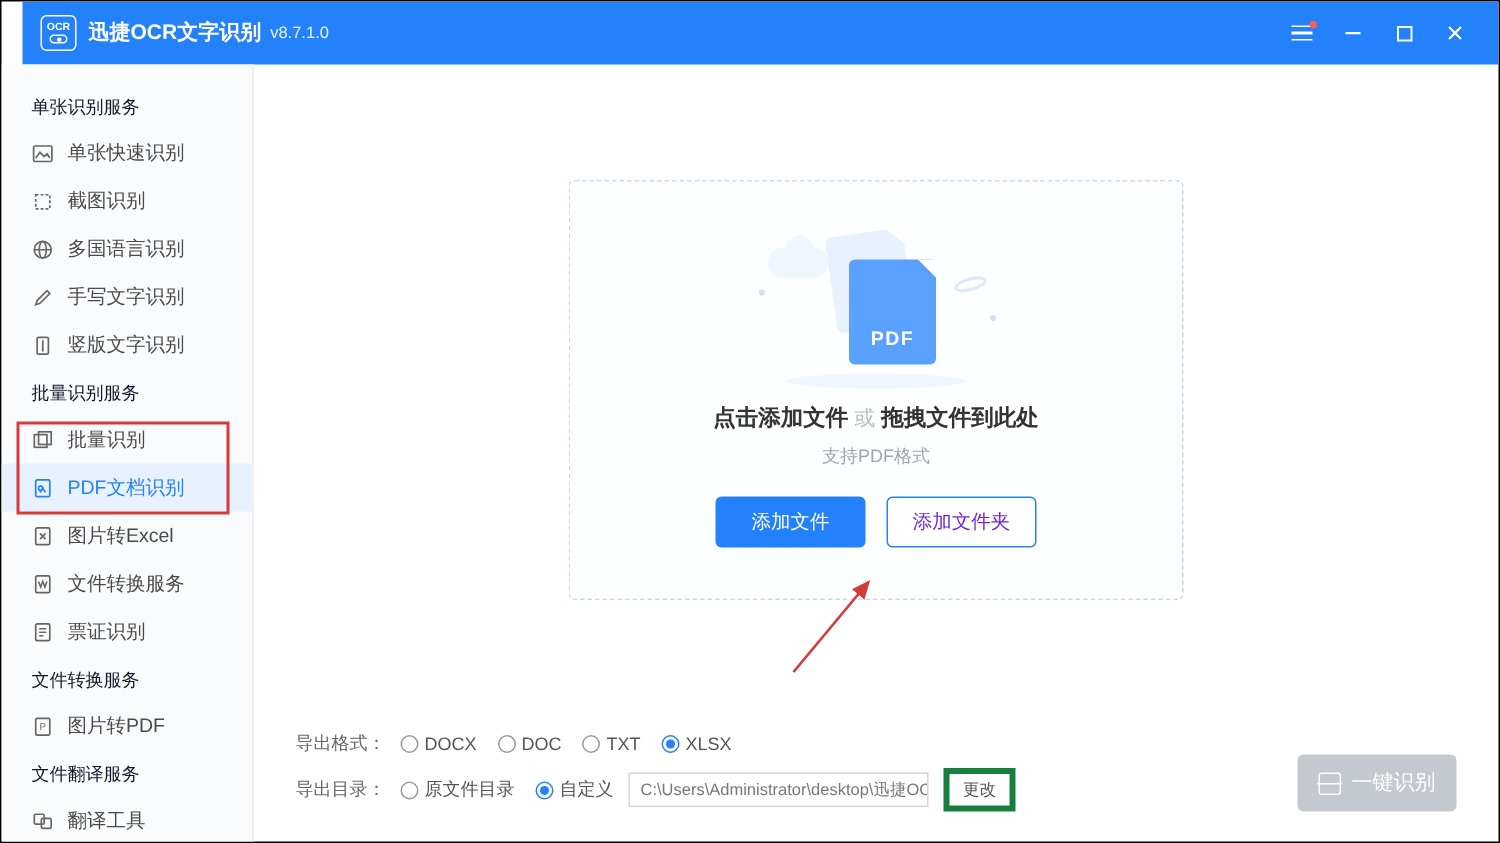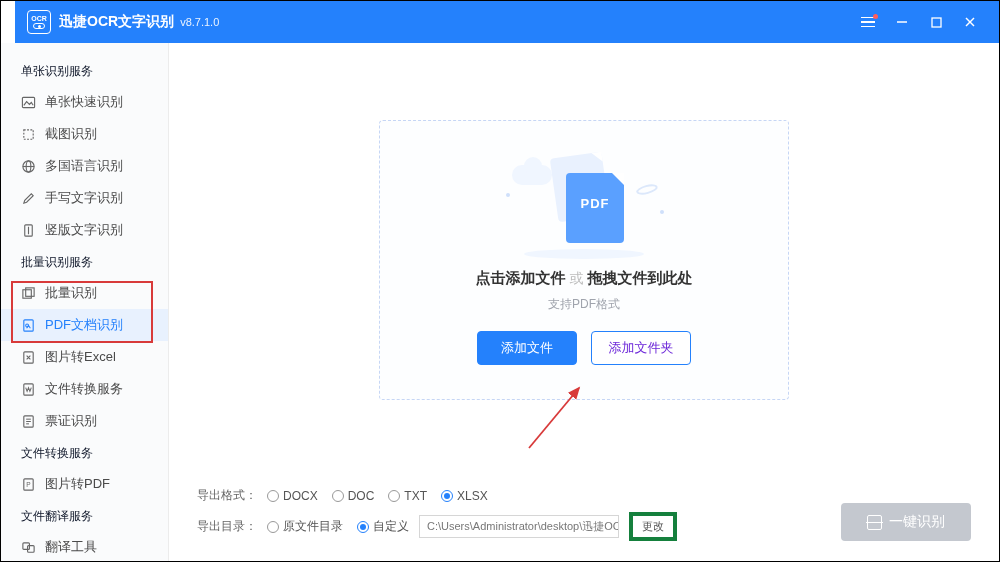--- a/index.html
+++ b/index.html
@@ -29,21 +29,21 @@
     .drop-area-wrap { flex: 1; display: flex; align-items: center; justify-content: center; padding: 30px; }
     .drop-area { width: 410px; height: 280px; border: 1.5px dashed #c6d6f5; border-radius: 4px; display: flex; flex-direction: column; align-items: center; justify-content: center; background: #fdfeff; position: relative; }
     
     .illus { position: relative; width: 160px; height: 100px; margin-bottom: 14px; }
     .cloud-l { position: absolute; left: 8px; top: 10px; width: 40px; height: 20px; background: #f0f6ff; border-radius: 20px; }
     .cloud-l::before { content: ''; position: absolute; width: 18px; height: 18px; background: #f0f6ff; border-radius: 50%; top: -8px; left: 12px; }
     .ring-r { position: absolute; right: 6px; top: 30px; width: 22px; height: 9px; border: 2px solid #dce8fb; border-radius: 50%; transform: rotate(-15deg); }
     .dot-s { position: absolute; width: 4px; height: 4px; background: #cfe0fb; border-radius: 50%; }
     .file-back { position: absolute; left: 50px; top: 0; width: 52px; height: 64px; background: #e9f1fe; border-radius: 4px; transform: rotate(-8deg); }
     .file-back::after { content:''; position:absolute; top:0; right:0; border-style:solid; border-width:0 10px 10px 0; border-color: transparent #fff transparent transparent;}
-    .file-front { position: absolute; left: 62px; top: 18px; width: 58px; height: 70px; background: #5aa0ff; border-radius: 4px; display: flex; align-items: center; justify-content: center; padding-bottom: 10px; }
+    .file-front { position: absolute; left: 62px; top: 18px; width: 58px; height: 70px; background: #5aa0ff; border-radius: 4px; display: flex; align-items: flex-end; justify-content: center; padding-bottom: 10px; }
     .file-front::after { content:''; position:absolute; top:0; right:0; border-style:solid; border-width:0 12px 12px 0; border-color: transparent #fff transparent transparent;}
     .file-front-label { color: #fff; font-weight: bold; font-size: 13px; letter-spacing: 1px; }
     .ground { position: absolute; bottom: -4px; left: 20px; width: 120px; height: 10px; background: #f0f6ff; border-radius: 50%; }
     
     .drop-text-main { font-size: 15px; color: #333; font-weight: bold; }
     .drop-text-main .or-span { color: #bcbcbc; font-weight: normal; margin: 0 4px; font-size: 14px; }
     .drop-text-sub { font-size: 12px; color: #a0a4ad; margin-top: 8px; margin-bottom: 18px; }
     .btn-row { display: flex; gap: 14px; }
     .btn { width: 100px; height: 34px; border-radius: 4px; font-size: 13px; display: flex; align-items: center; justify-content: center; cursor: pointer; }
     .btn-primary { background: #2481fc; color: #fff; border: 1px solid #2481fc; }
@@ -54,21 +54,21 @@
     .bottom-bar { padding: 10px 28px 14px; font-size: 12px; color: #555; }
     .bb-row { display: flex; align-items: center; gap: 10px; margin-bottom: 8px; }
     .bb-label { color: #666; }
     .radio-group { display: flex; gap: 14px; align-items: center; }
     .radio-item { display: flex; align-items: center; gap: 4px; cursor: pointer; }
     .radio { width: 12px; height: 12px; border: 1px solid #999; border-radius: 50%; display: inline-block; position: relative; }
     .radio.checked { border-color: #2481fc; }
     .radio.checked::after { content: ''; position: absolute; width: 6px; height: 6px; background: #2481fc; border-radius: 50%; top: 2px; left: 2px; }
     .path-box { border: 1px solid #d6d6d6; padding: 3px 7px; font-size: 11px; color: #777; width: 200px; overflow: hidden; white-space: nowrap; }
     .change-btn { border: 4px solid #15803d; padding: 3px 9px; font-size: 11px; color: #555; cursor: pointer; background: #fff; }
-    .action-btn { position: absolute; right: 28px; bottom: 22px; width: 130px; height: 38px; background: #c4c8cf; color: #fff; border-radius: 4px; display: flex; align-items: center; justify-content: center; gap: 7px; font-size: 14px; }
+    .action-btn { position: absolute; right: 28px; bottom: 22px; width: 106px; height: 38px; background: #c4c8cf; color: #fff; border-radius: 4px; display: flex; align-items: center; justify-content: center; gap: 7px; font-size: 14px; }
     .scan-ic { width: 15px; height: 15px; border: 1.5px solid #fff; border-radius: 2px; position: relative; }
     .scan-ic::before { content:''; position:absolute; left:-2px; right:-2px; top:6px; height:1.5px; background:#fff; }
   </style>
 </head>
 <body>
 
 <div class="titlebar">
   <div class="app-logo">
     <span>OCR</span>
     <span class="logo-eye"></span>

